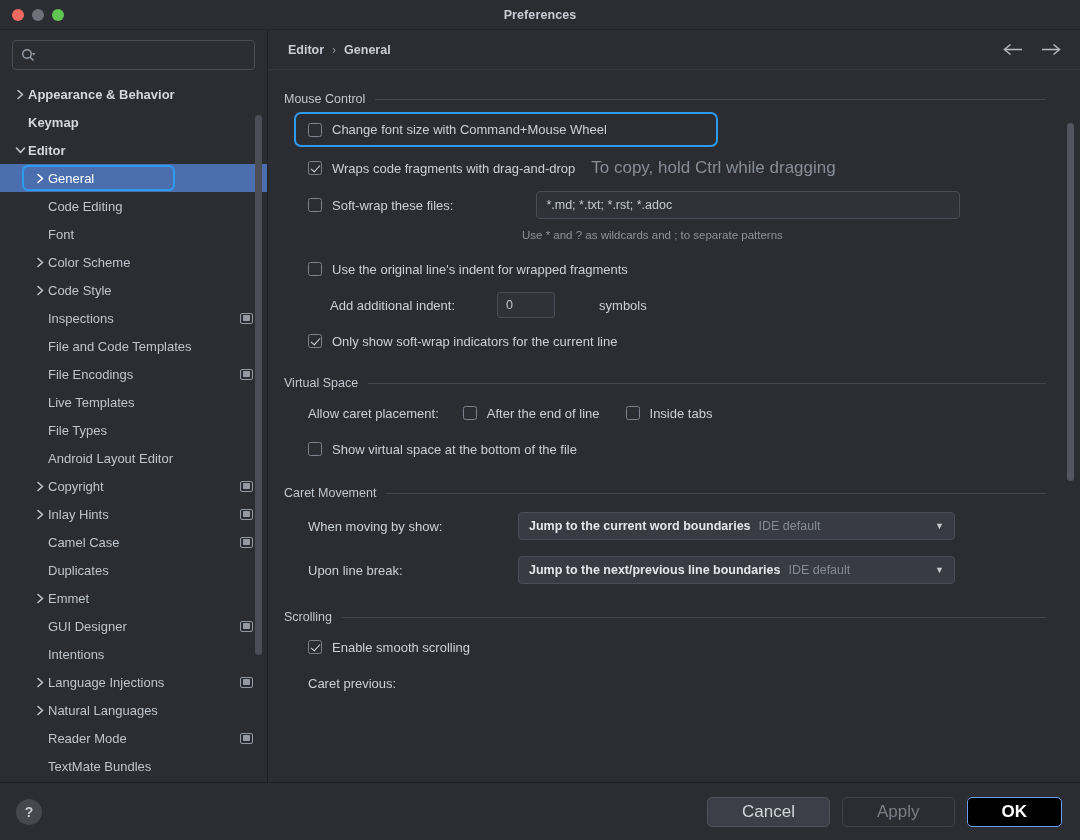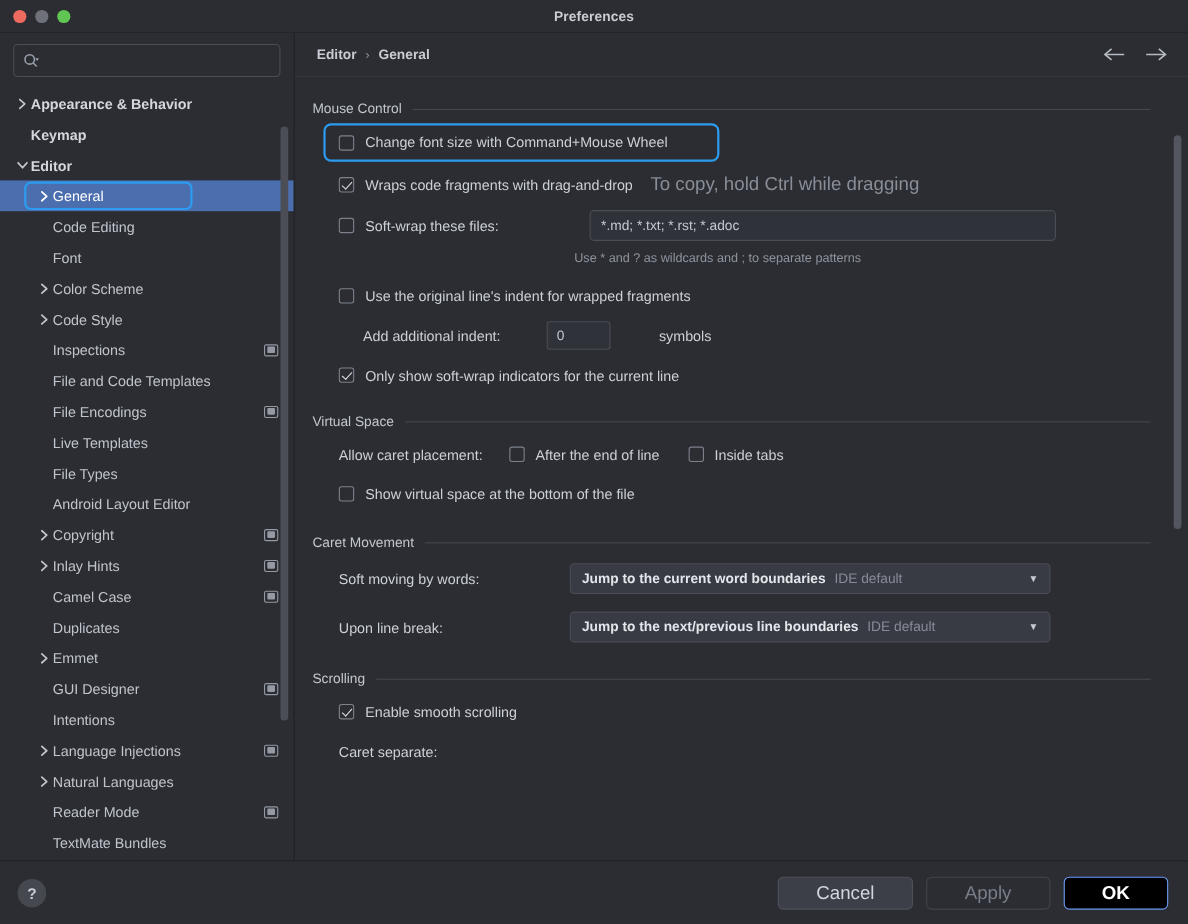--- a/index.html
+++ b/index.html
@@ -168,21 +168,21 @@
   }
   .combo-value { font-size: 12.5px; color: #e3e6eb; font-weight: bold; white-space: nowrap; }
   .combo-sub { font-size: 12.5px; color: #868b95; white-space: nowrap; }
   .combo-arrow { margin-left: auto; color: #c6cad1; font-size: 9px; }
 
   .focus-box {
     position: relative; display: inline-flex; align-items: center;
     border: 2px solid #2d9cf0; border-radius: 7px;
     padding: 8px 12px 8px 12px;
     margin-left: 10px;
-    width: 360px;
+    width: 424px;
   }
 
   
   .footer {
     height: 58px; flex: 0 0 58px;
     background: #2b2d33;
     border-top: 1px solid #1f2024;
     display: flex; align-items: center;
     padding: 0 18px 0 16px; gap: 12px;
   }
@@ -475,21 +475,21 @@
           <span class="cb"></span>
           <span class="cb-label">Show virtual space at the bottom of the file</span>
         </div>
 
         <div class="section-title" style="margin-top:24px">
           <span>Caret Movement</span>
           <span class="rule"></span>
         </div>
 
         <div class="row indent1" style="margin-top:12px">
-          <span class="plain-label" style="width:210px">Soft moving by words:</span>
+          <span class="plain-label" style="width:210px">When moving by show:</span>
           <div class="combo" style="width:437px">
             <span class="combo-value">Jump to the current word boundaries</span>
             <span class="combo-sub">IDE default</span>
             <span class="combo-arrow">▼</span>
           </div>
         </div>
 
         <div class="row indent1" style="margin-top:16px">
           <span class="plain-label" style="width:210px">Upon line break:</span>
           <div class="combo" style="width:437px">
@@ -503,21 +503,21 @@
           <span>Scrolling</span>
           <span class="rule"></span>
         </div>
 
         <div class="row indent1" style="margin-top:10px">
           <span class="cb checked"></span>
           <span class="cb-label">Enable smooth scrolling</span>
         </div>
 
         <div class="row indent1" style="margin-top:10px">
-          <span class="plain-label">Caret separate:</span>
+          <span class="plain-label">Caret previous:</span>
         </div>
 
         <div class="main-scrollbar"></div>
       </div>
     </div>
   </div>
 
   <div class="footer">
     <div class="help-btn">?</div>
     <div class="footer-spacer"></div>

